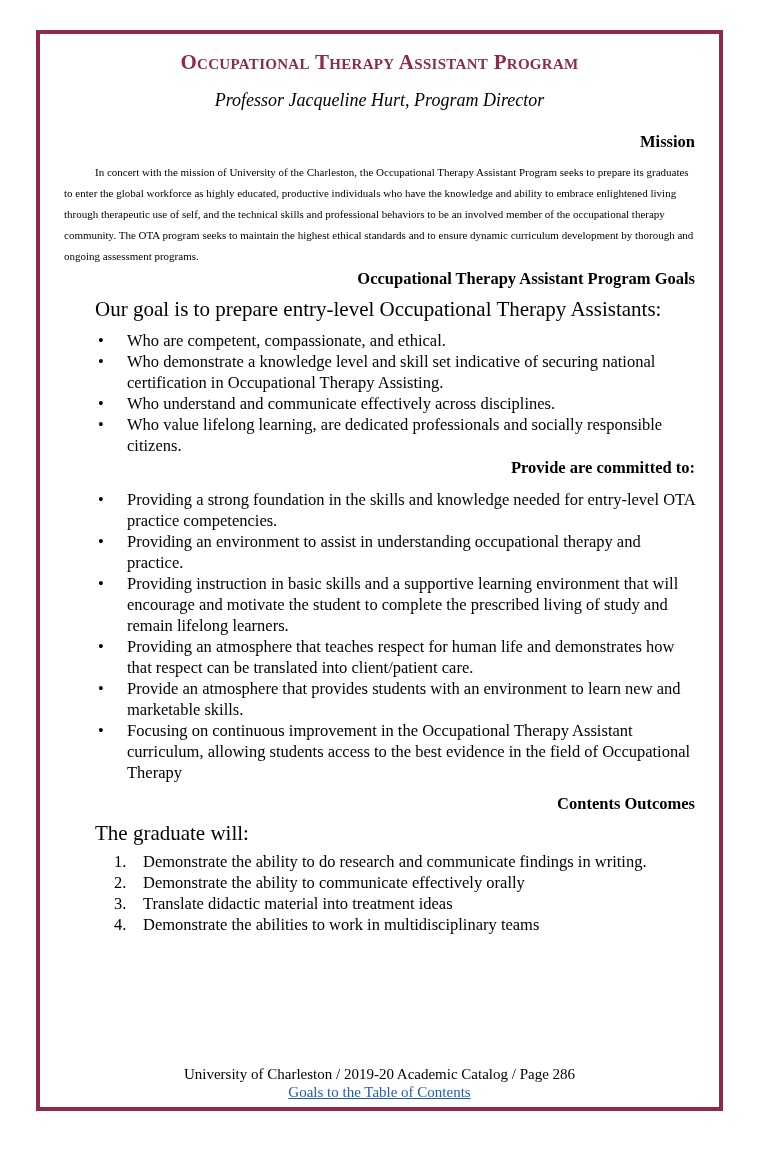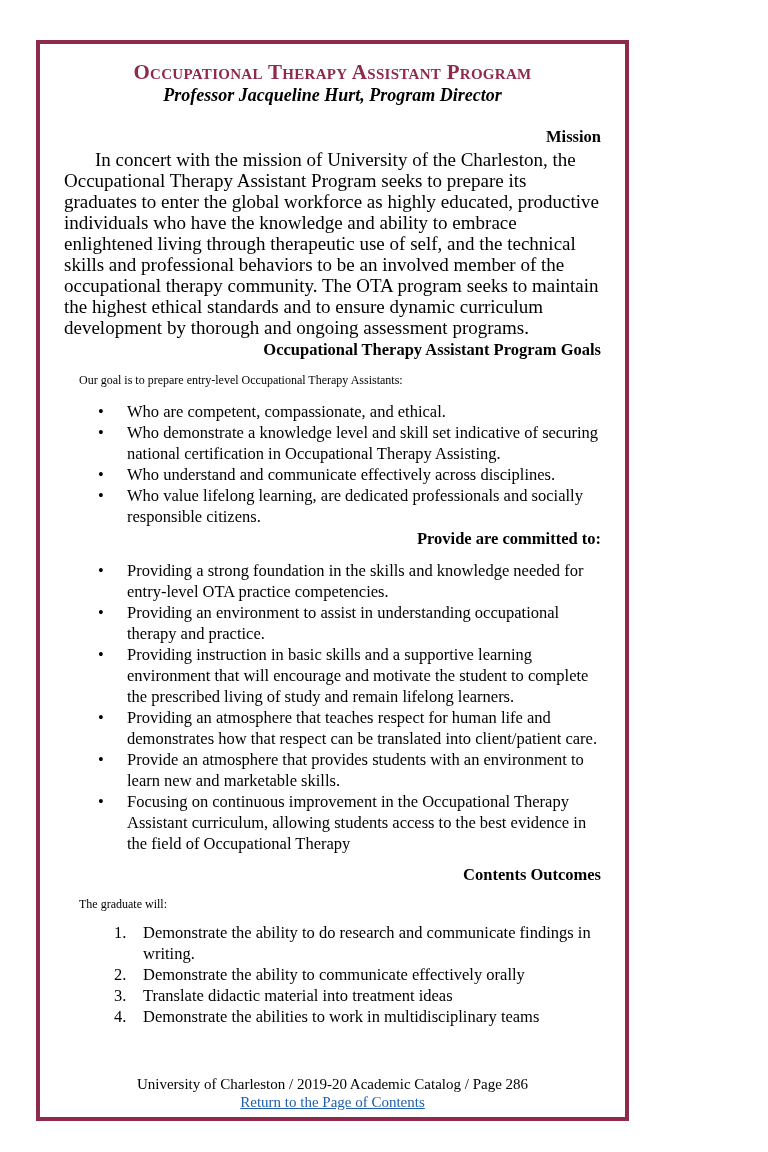--- a/index.html
+++ b/index.html
@@ -10,67 +10,68 @@
   body {
     width: 768px;
     height: 1152px;
     position: relative;
     font-family: "Liberation Serif", serif;
     color: #000000;
   }
   .page-frame {
     position: absolute;
     left: 36px;
-    top: 40px;
-    width: 593px;
+    top: 30px;
+    width: 687px;
     height: 1081px;
     border: 4px solid #8E2A4C;
     box-sizing: border-box;
     padding: 16px 24px 6px 24px;
     display: flex;
     flex-direction: column;
     background: #ffffff;
   }
   .doc-title {
     text-align: center;
     color: #8E2A4C;
     font-weight: bold;
     font-variant: small-caps;
     font-size: 21px;
     line-height: 24px;
     letter-spacing: 0.3px;
   }
   .doc-subtitle {
     text-align: center;
-    font-weight: bold;
+    font-weight: normal;
     font-style: italic;
     font-size: 18px;
     line-height: 22px;
+    margin-top: 15px;
   }
   .section-heading {
     font-weight: bold;
     font-size: 16.5px;
     line-height: 21px;
     margin-top: 20px;
     text-align: right;
   }
   .section-heading.tight {
     margin-top: 1px;
   }
   .body-par {
-    font-size: 19px;
+    font-size: 11px;
     line-height: 21px;
-    margin-top: 2px;
+    margin-top: 10px;
     text-indent: 31px;
   }
   .intro-par {
-    font-size: 12px;
+    font-size: 21px;
     line-height: 21px;
     margin-top: 10px;
-    margin-left: 15px;
+    margin-left: 31px;
   }
   ul.bullet-list, ol.num-list {
     list-style: none;
     margin: 10px 0 0 0;
     padding: 0;
     font-size: 16.5px;
     line-height: 21px;
   }
   ul.bullet-list li {
     position: relative;
@@ -143,16 +144,16 @@
   <div class="intro-par" style="margin-top:9px">The graduate will:</div>
   <ol class="num-list" style="margin-top:7px">
     <li>Demonstrate the ability to do research and communicate findings in writing.</li>
     <li>Demonstrate the ability to communicate effectively orally</li>
     <li>Translate didactic material into treatment ideas</li>
     <li>Demonstrate the abilities to work in multidisciplinary teams</li>
   </ol>
 
   <div class="footer">
     <div>University of Charleston / 2019-20 Academic Catalog / Page 286</div>
-    <div><a class="footer-link">Return to the Page of Contents</a></div>
+    <div><a class="footer-link">Goals to the Table of Contents</a></div>
   </div>
 
 </div>
 
 </body></html>

